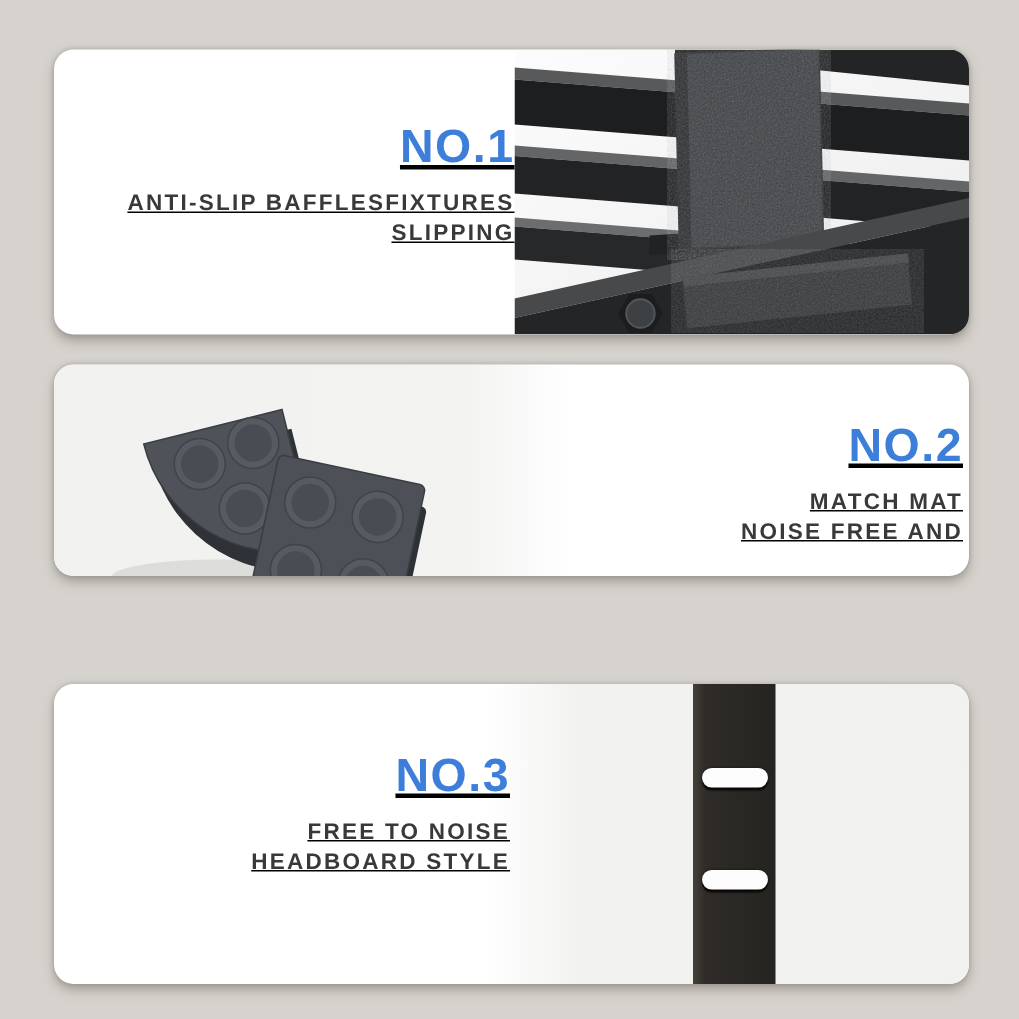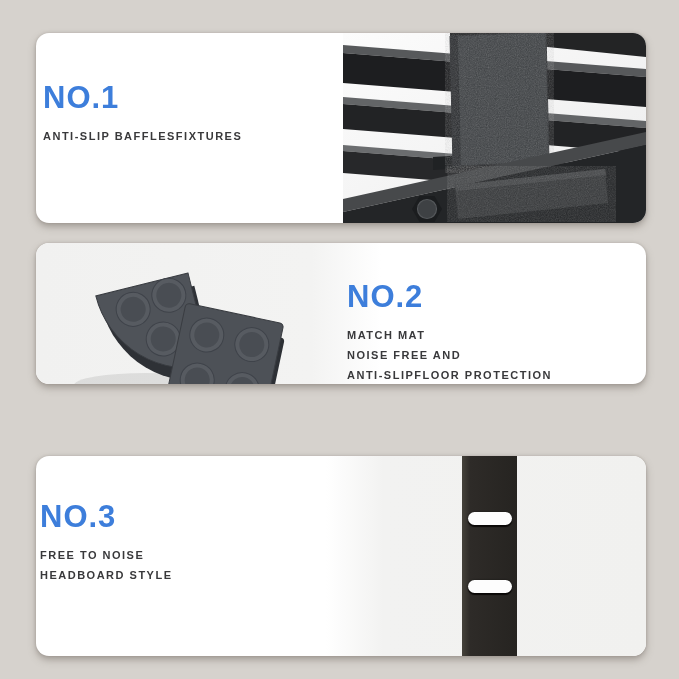--- a/index.html
+++ b/index.html
@@ -11,31 +11,31 @@
   .card{
     position:absolute;left:36px;width:610px;
     background:var(--card-bg,#ffffff);
     border-radius:13px;overflow:hidden;
     box-shadow:0 4px 7px rgba(118,110,102,.50), 0 0 3px rgba(118,110,102,.35);
   }
   #card1{top:33px;height:190px;}
   #card2{top:243px;height:141px;}
   #card3{top:456px;height:200px;}
 
-  .card-text{position:absolute;text-align:left;z-index:3;}
+  .card-text{position:absolute;text-align:right;z-index:3;text-decoration:underline;}
   #card1 .card-text{left:7px;top:48px;width:300px;}
   #card2 .card-text{left:311px;top:37px;width:295px;}
   #card3 .card-text{left:4px;top:44px;width:300px;}
 
   .no{
     font-size:31px;line-height:34px;font-weight:800;
     color:var(--accent-blue,#3d7edb);letter-spacing:1px;margin:0 0 11px 0;
   }
   .desc-line{
-    font-size:11px;line-height:20px;font-weight:700;
+    font-size:15px;line-height:20px;font-weight:700;
     color:var(--text-dark,#39393b);letter-spacing:1.5px;white-space:nowrap;
   }
 
   .photo{position:absolute;top:0;z-index:1;}
   #photo1{right:0;width:303px;height:190px;}
   #photo2{left:0;width:345px;height:191px;}
 
   
   .p3-bg{
     position:absolute;left:290px;right:0;top:0;bottom:0;z-index:1;
@@ -53,20 +53,21 @@
   .p3-slot.s1{top:56px;}
   .p3-slot.s2{top:124px;}
 </style>
 </head>
 <body>
 
 <div class="card" id="card1">
   <div class="card-text">
     <div class="no">NO.1</div>
     <div class="desc-line">ANTI-SLIP BAFFLESFIXTURES</div>
+    <div class="desc-line">SLIPPING</div>
   </div>
 
   <svg class="photo" id="photo1" viewBox="0 0 303 190">
     <defs>
       <linearGradient id="bg1" x1="0" y1="0" x2="1" y2="1">
         <stop offset="0" stop-color="#fcfcfc"></stop>
           <stop offset="1" stop-color="#ececec"></stop>
       </linearGradient>
       <filter id="grain" x="-5%" y="-5%" width="110%" height="110%">
         <feTurbulence type="fractalNoise" baseFrequency="0.9" numOctaves="2"></feTurbulence>
@@ -160,21 +161,20 @@
         <circle cx="73" cy="73" r="17" fill="#575b61" stroke="#3f434a" stroke-width="1"></circle>
         <circle cx="73" cy="73" r="12.5" fill="#494d53"></circle>
       </g>
     </g>
   </svg>
 
   <div class="card-text">
     <div class="no">NO.2</div>
     <div class="desc-line">MATCH MAT</div>
     <div class="desc-line">NOISE FREE AND</div>
-    <div class="desc-line">ANTI-SLIPFLOOR PROTECTION</div>
   </div>
 </div>
 
 <div class="card" id="card3">
   <div class="card-text">
     <div class="no">NO.3</div>
     <div class="desc-line">FREE TO NOISE</div>
     <div class="desc-line">HEADBOARD STYLE</div>
   </div>
 

